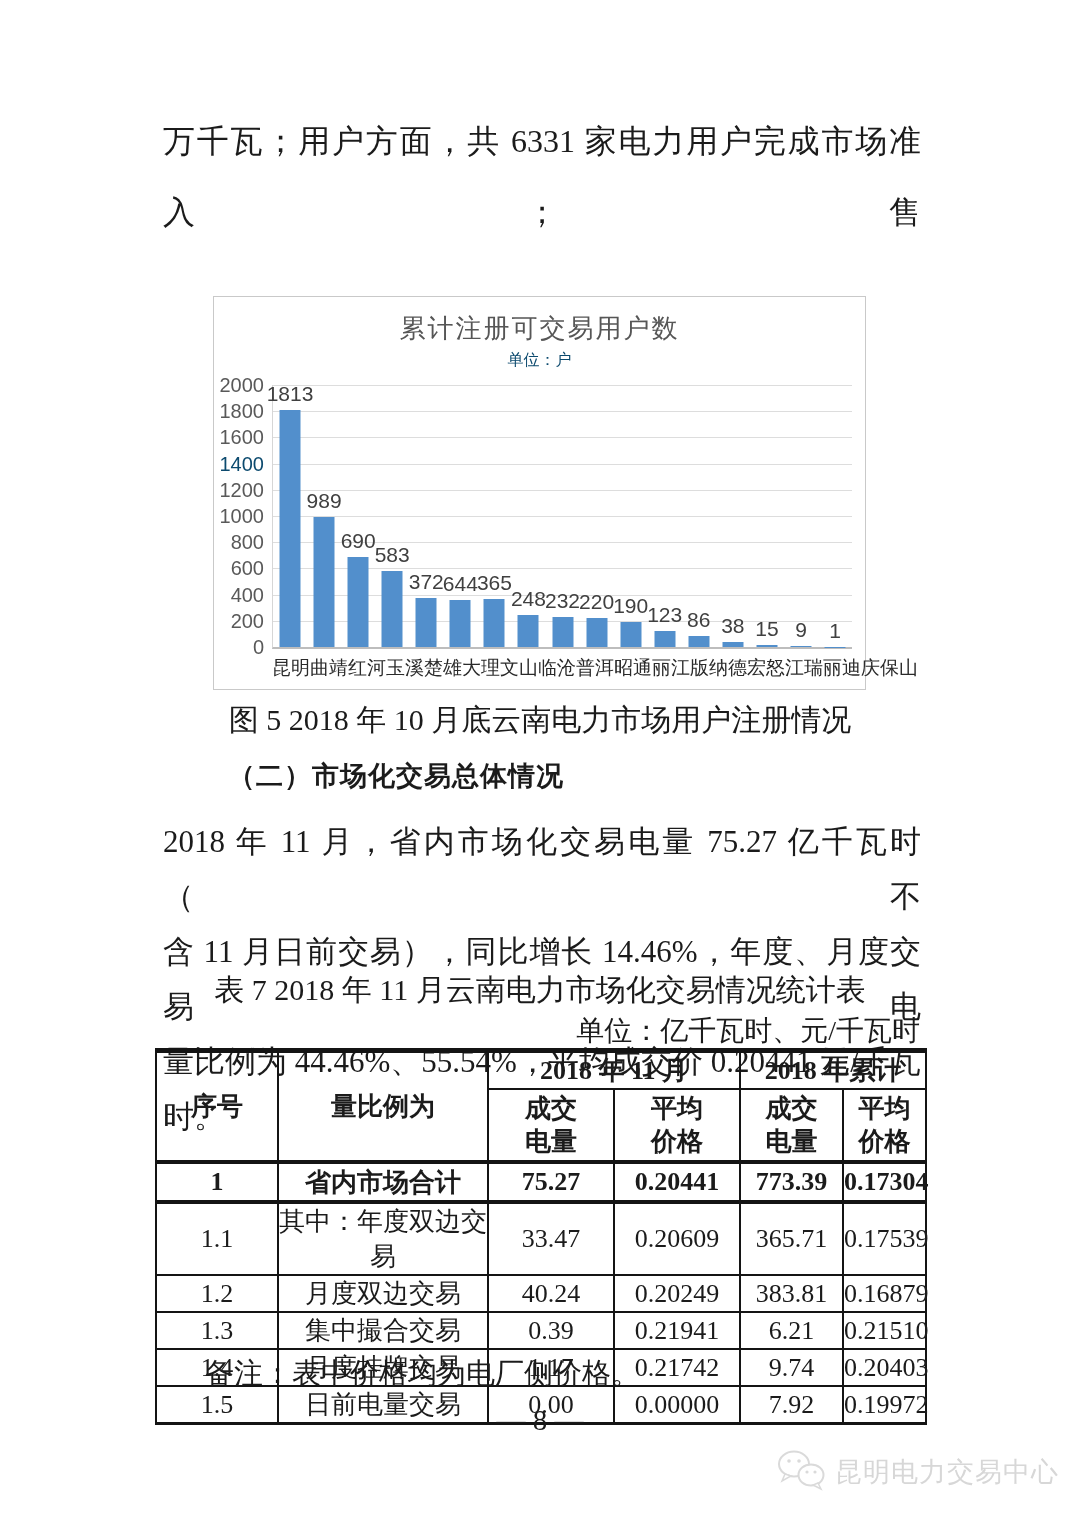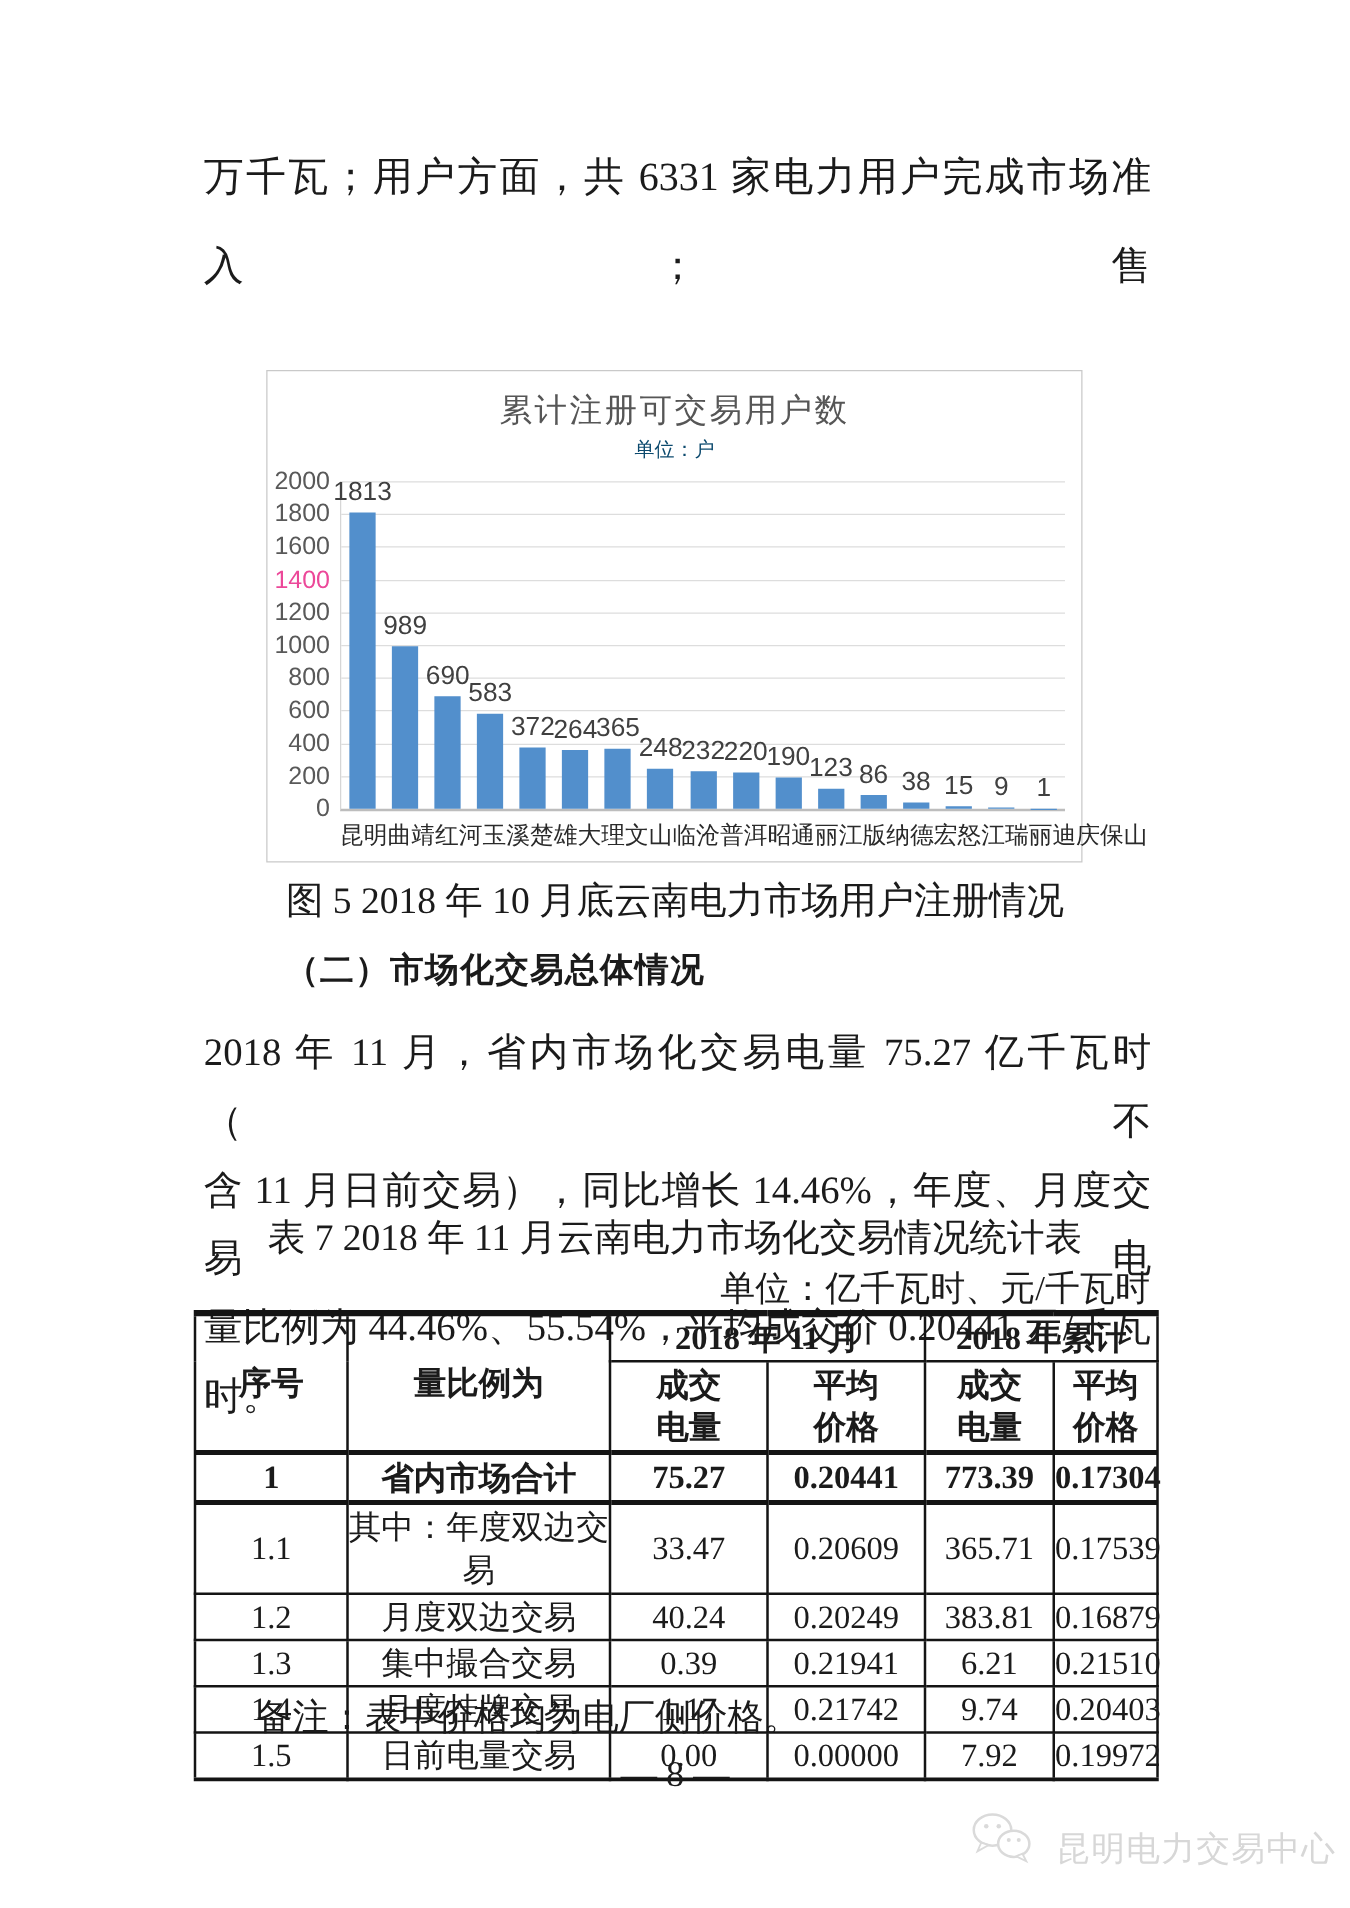--- a/index.html
+++ b/index.html
@@ -48,21 +48,21 @@
   tr.h2 th div{line-height:33px;}
   tbody tr{height:33px;}
   tr.total-row{height:40px;}
   tr.total-row td{border-bottom:4px solid #141414;font-weight:bold;}
   td.type-cell{text-align:right;padding-right:5px;}
 
   .note{position:absolute;left:205px;top:1354px;font-size:29px;}
   .pagenum{position:absolute;top:1404px;left:0;width:1080px;text-align:center;font-size:29px;}
 
   
-  .watermark{position:absolute;left:775px;top:1448px;display:flex;align-items:flex-end;gap:18px;color:#d7d7d7;}
+  .watermark{position:absolute;left:775px;top:1448px;display:flex;align-items:center;gap:8px;color:#d7d7d7;}
   .wm-text{font-family:"Liberation Sans","DejaVu Sans",sans-serif;font-size:27px;color:#d7d7d7;letter-spacing:1px;}
 </style>
 </head>
 <body>
 
 <div class="page">
 
   <div class="intro" id="intro">
       <div class="jline">万千瓦；用户方面，共 6331 家电力用户完成市场准入；售</div>
     </div>
@@ -98,21 +98,21 @@
           <div class="slot">
             <div class="bar" style="height: 76.373px; background: rgb(82, 143, 204);"></div>
             <div class="dlab" style="bottom: 80.373px;">583</div>
           </div>
           <div class="slot">
             <div class="bar" style="height: 48.732px; background: rgb(82, 143, 204);"></div>
             <div class="dlab" style="bottom: 52.732px;">372</div>
           </div>
           <div class="slot">
             <div class="bar" style="height: 46.767px; background: rgb(82, 143, 204);"></div>
-            <div class="dlab" style="bottom: 50.767px;">264</div>
+            <div class="dlab" style="bottom: 50.767px;">644</div>
           </div>
           <div class="slot">
             <div class="bar" style="height: 47.815px; background: rgb(82, 143, 204);"></div>
             <div class="dlab" style="bottom: 51.815px;">365</div>
           </div>
           <div class="slot">
             <div class="bar" style="height: 32.488px; background: rgb(82, 143, 204);"></div>
             <div class="dlab" style="bottom: 36.488px;">248</div>
           </div>
           <div class="slot">
@@ -168,21 +168,21 @@
         <div class="xlab">版纳</div>
         <div class="xlab">德宏</div>
         <div class="xlab">怒江</div>
         <div class="xlab">瑞丽</div>
         <div class="xlab">迪庆</div>
         <div class="xlab">保山</div>
       </div>
   <div class="ylab" style="top: 77px; color: rgb(89, 89, 89);">2000</div>
       <div class="ylab" style="top: 103.2px; color: rgb(89, 89, 89);">1800</div>
       <div class="ylab" style="top: 129.4px; color: rgb(89, 89, 89);">1600</div>
-      <div class="ylab" style="top: 155.6px; color: #ec4899;">1400</div>
+      <div class="ylab" style="top: 155.6px; color: #0c4a6e;">1400</div>
       <div class="ylab" style="top: 181.8px; color: rgb(89, 89, 89);">1200</div>
       <div class="ylab" style="top: 208px; color: rgb(89, 89, 89);">1000</div>
       <div class="ylab" style="top: 234.2px; color: rgb(89, 89, 89);">800</div>
       <div class="ylab" style="top: 260.4px; color: rgb(89, 89, 89);">600</div>
       <div class="ylab" style="top: 286.6px; color: rgb(89, 89, 89);">400</div>
       <div class="ylab" style="top: 312.8px; color: rgb(89, 89, 89);">200</div>
       <div class="ylab" style="top: 339px; color: rgb(89, 89, 89);">0</div>
     </div>
 
   <div class="fig-caption">图 5   2018 年 10 月底云南电力市场用户注册情况</div>

